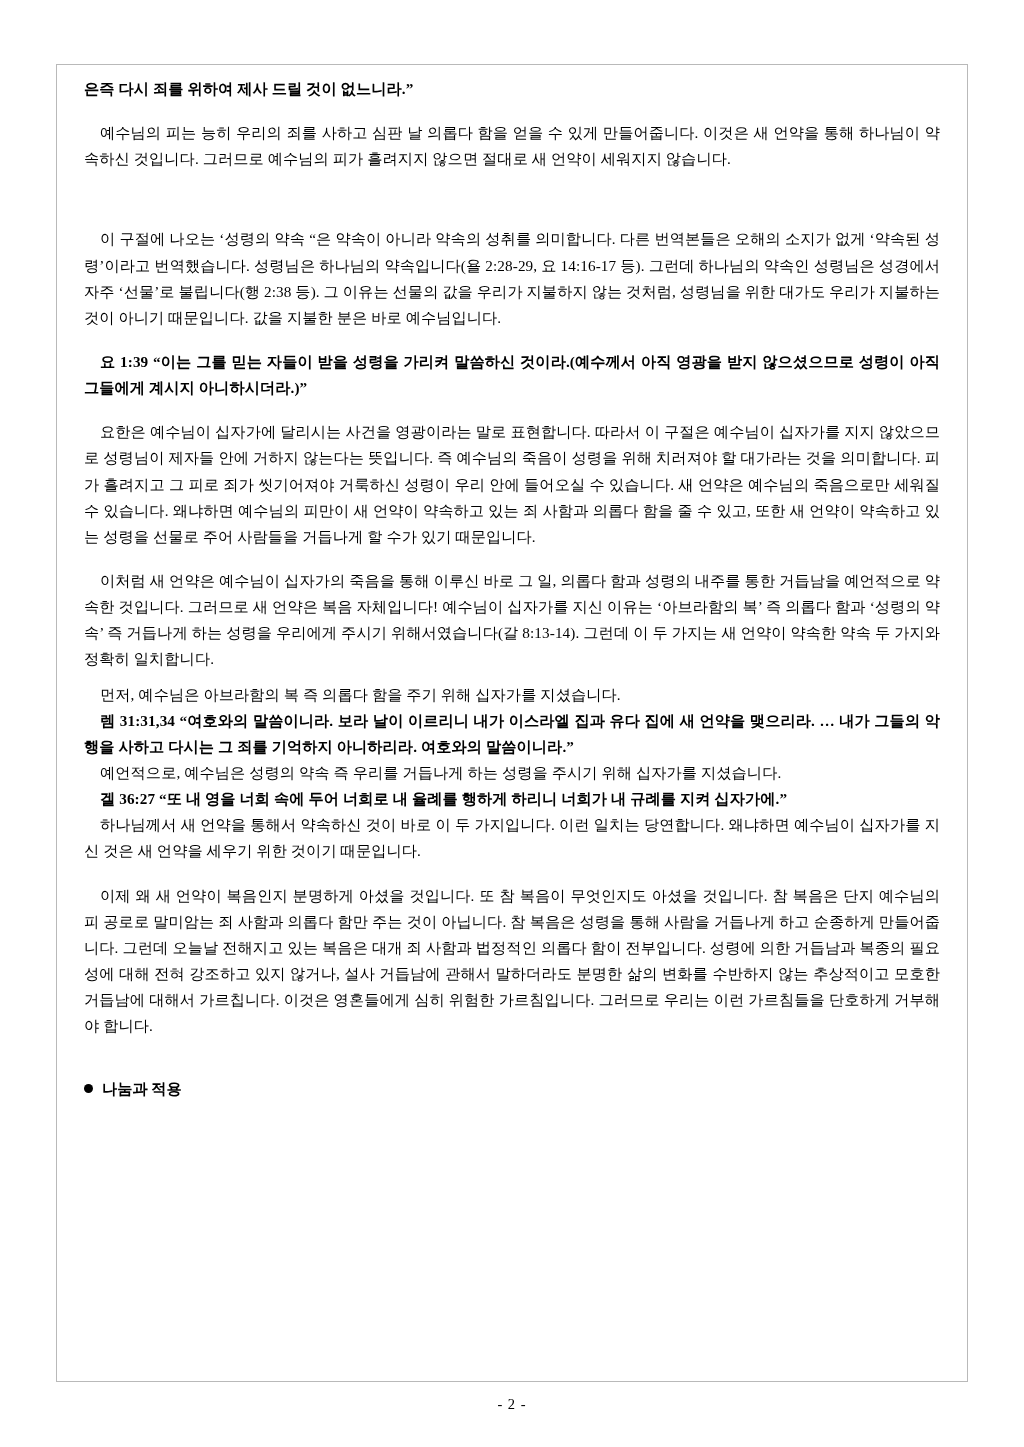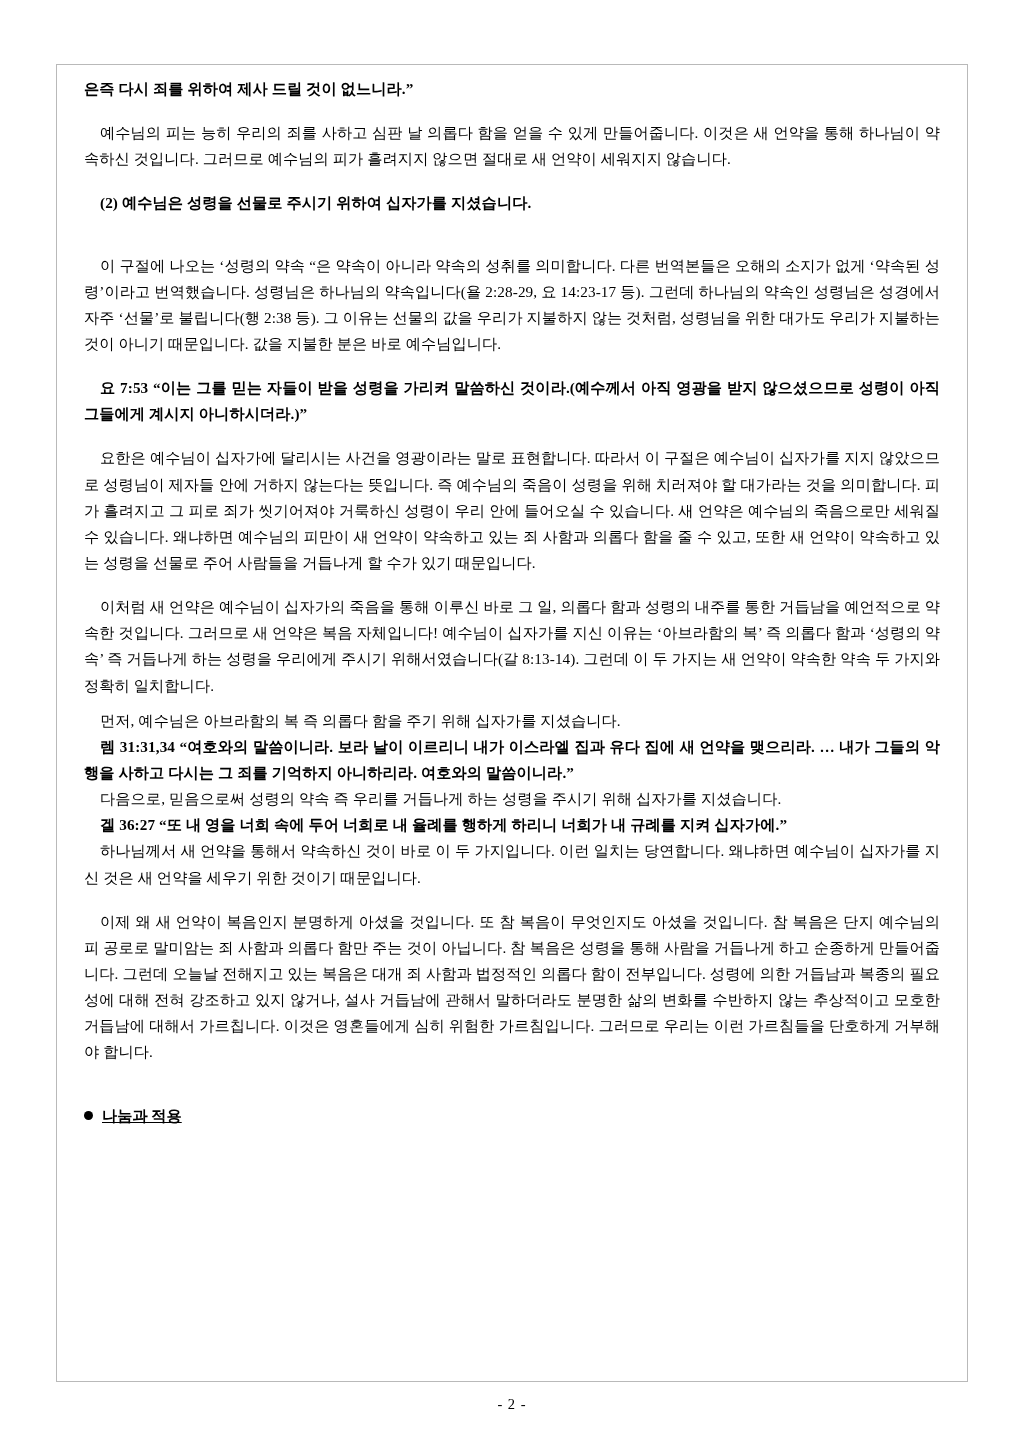--- a/index.html
+++ b/index.html
@@ -55,21 +55,20 @@
   .gap-sm { height: 9px; }
   .gap-md { height: 18px; }
   .gap-xl { height: 40px; }
   .underline { }
   .bullet-row {
     display: flex;
     align-items: baseline;
     gap: 9px;
     font-weight: bold;
     font-size: 15.2px;
-    text-decoration: underline;
   }
   .bullet-dot {
     display: inline-block;
     width: 9px;
     height: 9px;
     border-radius: 50%;
     background: #000;
     flex: 0 0 auto;
     position: relative;
     top: -1px;
@@ -93,48 +92,47 @@
   <div class="inner">
 
     <p class="bold">은즉 다시 죄를 위하여 제사 드릴 것이 없느니라.”</p>
 
     <div class="gap-md"></div>
 
     <p class="indent">예수님의 피는 능히 우리의 죄를 사하고 심판 날 의롭다 함을 얻을 수 있게 만들어줍니다. 이것은 새 언약을 통해 하나님이 약속하신 것입니다. 그러므로 예수님의 피가 흘려지지 않으면 절대로 새 언약이 세워지지 않습니다.</p>
 
     <div class="gap-md"></div>
 
-    <p class="indent bold">(2) 예수님은 성령을 선물로 주시기 위하여 십자가를 지셨습니다.</p>
 
     <div class="gap-md"></div>
 
 
     <div class="gap-md"></div>
 
-    <p class="indent">이 구절에 나오는 ‘성령의 약속 “은 약속이 아니라 약속의 성취를 의미합니다. 다른 번역본들은 오해의 소지가 없게 ‘약속된 성령’이라고 번역했습니다. 성령님은 하나님의 약속입니다(욜 2:28-29, 요 14:23-17 등). 그런데 하나님의 약속인 성령님은 성경에서 자주 ‘선물’로 불립니다(행 2:38 등). 그 이유는 선물의 값을 우리가 지불하지 않는 것처럼, 성령님을 위한 대가도 우리가 지불하는 것이 아니기 때문입니다. 값을 지불한 분은 바로 예수님입니다.</p>
+    <p class="indent">이 구절에 나오는 ‘성령의 약속 “은 약속이 아니라 약속의 성취를 의미합니다. 다른 번역본들은 오해의 소지가 없게 ‘약속된 성령’이라고 번역했습니다. 성령님은 하나님의 약속입니다(욜 2:28-29, 요 14:16-17 등). 그런데 하나님의 약속인 성령님은 성경에서 자주 ‘선물’로 불립니다(행 2:38 등). 그 이유는 선물의 값을 우리가 지불하지 않는 것처럼, 성령님을 위한 대가도 우리가 지불하는 것이 아니기 때문입니다. 값을 지불한 분은 바로 예수님입니다.</p>
 
     <div class="gap-md"></div>
 
-    <p class="indent bold">요 7:53 “이는 그를 믿는 자들이 받을 성령을 가리켜 말씀하신 것이라.(예수께서 아직 영광을 받지 않으셨으므로 성령이 아직 그들에게 계시지 아니하시더라.)”</p>
+    <p class="indent bold">요 1:39 “이는 그를 믿는 자들이 받을 성령을 가리켜 말씀하신 것이라.(예수께서 아직 영광을 받지 않으셨으므로 성령이 아직 그들에게 계시지 아니하시더라.)”</p>
 
     <div class="gap-md"></div>
 
     <p class="indent">요한은 예수님이 십자가에 달리시는 사건을 영광이라는 말로 표현합니다. 따라서 이 구절은 예수님이 십자가를 지지 않았으므로 성령님이 제자들 안에 거하지 않는다는 뜻입니다. 즉 예수님의 죽음이 성령을 위해 치러져야 할 대가라는 것을 의미합니다. 피가 흘려지고 그 피로 죄가 씻기어져야 거룩하신 성령이 우리 안에 들어오실 수 있습니다. 새 언약은 예수님의 죽음으로만 세워질 수 있습니다. 왜냐하면 예수님의 피만이 새 언약이 약속하고 있는 죄 사함과 의롭다 함을 줄 수 있고, 또한 새 언약이 약속하고 있는 성령을 선물로 주어 사람들을 거듭나게 할 수가 있기 때문입니다.</p>
 
     <div class="gap-md"></div>
 
     <p class="indent">이처럼 새 언약은 예수님이 십자가의 죽음을 통해 이루신 바로 그 일, 의롭다 함과 성령의 내주를 통한 거듭남을 예언적으로 약속한 것입니다. 그러므로 새 언약은 복음 자체입니다! 예수님이 십자가를 지신 이유는 ‘아브라함의 복’ 즉 의롭다 함과 ‘성령의 약속’ 즉 거듭나게 하는 성령을 우리에게 주시기 위해서였습니다(갈 8:13-14). 그런데 이 두 가지는 새 언약이 약속한 약속 두 가지와 정확히 일치합니다.</p>
 
     <div class="gap-sm"></div>
 
     <p class="indent">먼저, 예수님은 아브라함의 복 즉 의롭다 함을 주기 위해 십자가를 지셨습니다.</p>
 
     <p class="indent bold"><span>렘 31:31,34 “여호와의 말씀이니라. 보라 날이 이르리니 내가 이스라엘 집과 유다 집에 </span><span class="underline">새 언약을 맺으리라</span><span>. … 내가 그들의 악행을 사하고 다시는 그 죄를 기억하지 아니하리라. 여호와의 말씀이니라.”</span></p>
 
-    <p class="indent">다음으로, 믿음으로써 성령의 약속 즉 우리를 거듭나게 하는 성령을 주시기 위해 십자가를 지셨습니다.</p>
+    <p class="indent">예언적으로, 예수님은 성령의 약속 즉 우리를 거듭나게 하는 성령을 주시기 위해 십자가를 지셨습니다.</p>
 
     <p class="indent bold">겔 36:27 “또 내 영을 너희 속에 두어 너희로 내 율례를 행하게 하리니 너희가 내 규례를 지켜 십자가에.”</p>
 
     <p class="indent">하나님께서 새 언약을 통해서 약속하신 것이 바로 이 두 가지입니다. 이런 일치는 당연합니다. 왜냐하면 예수님이 십자가를 지신 것은 새 언약을 세우기 위한 것이기 때문입니다.</p>
 
     <div class="gap-md"></div>
 
     <p class="indent">이제 왜 새 언약이 복음인지 분명하게 아셨을 것입니다. 또 참 복음이 무엇인지도 아셨을 것입니다. 참 복음은 단지 예수님의 피 공로로 말미암는 죄 사함과 의롭다 함만 주는 것이 아닙니다. 참 복음은 성령을 통해 사람을 거듭나게 하고 순종하게 만들어줍니다. 그런데 오늘날 전해지고 있는 복음은 대개 죄 사함과 법정적인 의롭다 함이 전부입니다. 성령에 의한 거듭남과 복종의 필요성에 대해 전혀 강조하고 있지 않거나, 설사 거듭남에 관해서 말하더라도 분명한 삶의 변화를 수반하지 않는 추상적이고 모호한 거듭남에 대해서 가르칩니다. 이것은 영혼들에게 심히 위험한 가르침입니다. 그러므로 우리는 이런 가르침들을 단호하게 거부해야 합니다.</p>
 
     <div class="gap-xl"></div>

